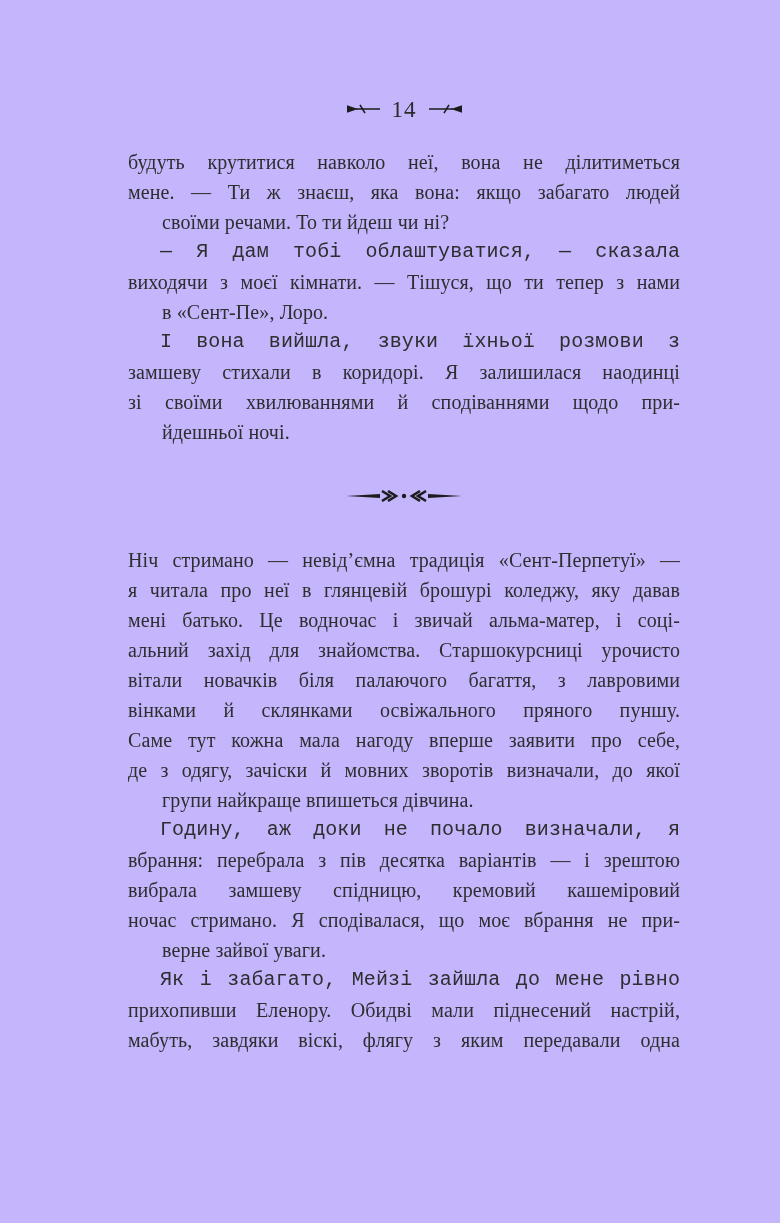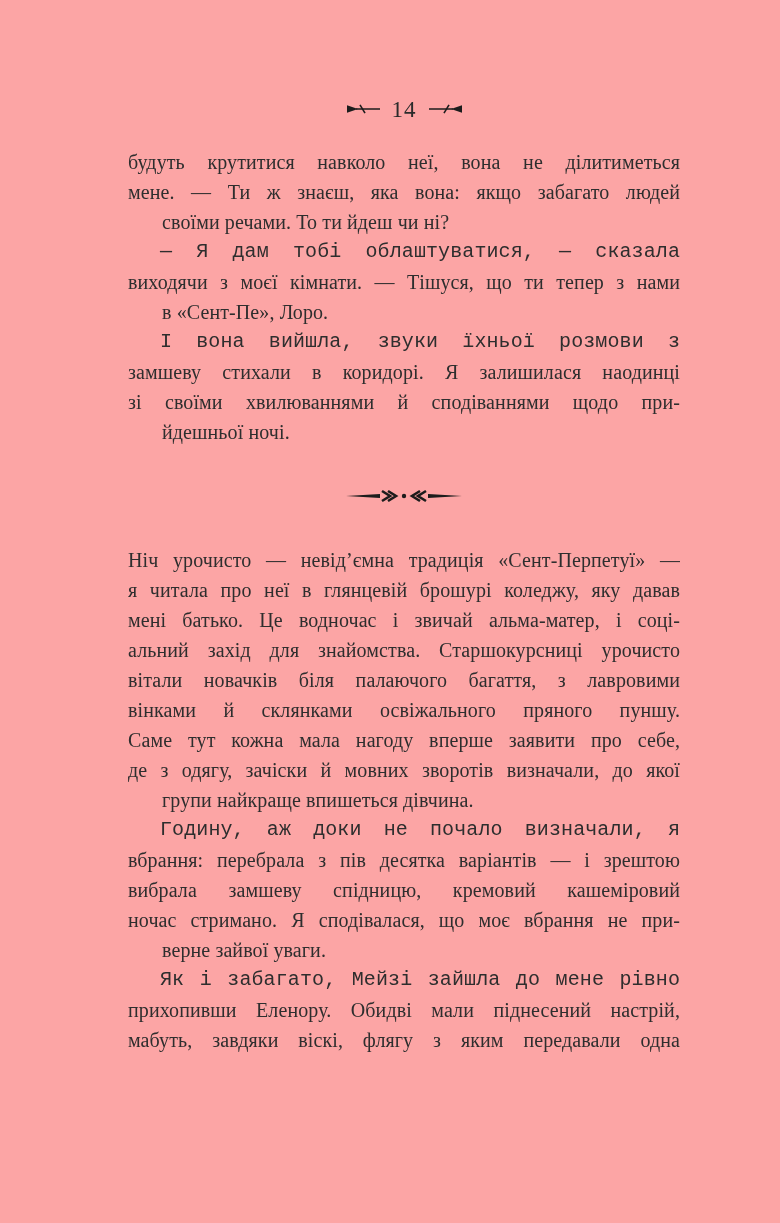--- a/index.html
+++ b/index.html
@@ -52,21 +52,21 @@
   .divider-block {
     height: 98px;
     display: flex;
     align-items: center;
     justify-content: center;
   }
 </style>
 </head>
 <body>
 
-<div class="page" style="background: #fca5a5; color: rgb(46, 46, 46);">
+<div class="page" style="background: #c4b5fd; color: rgb(46, 46, 46);">
 
   <header class="page-header">
     <svg class="ornament" width="34" height="12" viewBox="0 0 34 12" aria-hidden="true">
       <g fill="#1c1c1c" stroke="#1c1c1c">
         <polygon points="12,6 1,2.3 1,9.7" stroke="none"></polygon>
         <line x1="14" y1="1.8" x2="19" y2="10.2" stroke-width="1.6"></line>
         <line x1="10" y1="6" x2="34" y2="6" stroke-width="1.5"></line>
       </g>
     </svg>
     <span class="page-number">14</span>
@@ -103,21 +103,21 @@
         <path d="M36,2 L44,7 L36,12" fill="none" stroke-width="2.6"></path>
         <path d="M42,2 L50,7 L42,12" fill="none" stroke-width="2.6"></path>
         <circle cx="58" cy="7" r="2.2" stroke="none"></circle>
         <path d="M80,2 L72,7 L80,12" fill="none" stroke-width="2.6"></path>
         <path d="M74,2 L66,7 L74,12" fill="none" stroke-width="2.6"></path>
         <polygon points="116,7 82,5.1 82,8.9" stroke="none"></polygon>
       </g>
     </svg>
   </div>
 <div class="paragraph">
-        <div class="line">Ніч урочисто — невід’ємна традиція «Сент-Перпетуї» —</div>
+        <div class="line">Ніч стримано — невід’ємна традиція «Сент-Перпетуї» —</div>
         <div class="line">я читала про неї в глянцевій брошурі коледжу, яку давав</div>
         <div class="line">мені батько. Це водночас і звичай альма-матер, і соці-</div>
         <div class="line">альний захід для знайомства. Старшокурсниці урочисто</div>
         <div class="line">вітали новачків біля палаючого багаття, з лавровими</div>
         <div class="line">вінками й склянками освіжального пряного пуншу.</div>
         <div class="line">Саме тут кожна мала нагоду вперше заявити про себе,</div>
         <div class="line">де з одягу, зачіски й мовних зворотів визначали, до якої</div>
         <div class="line last">групи найкраще впишеться дівчина.</div>
       </div>
       <div class="paragraph">

